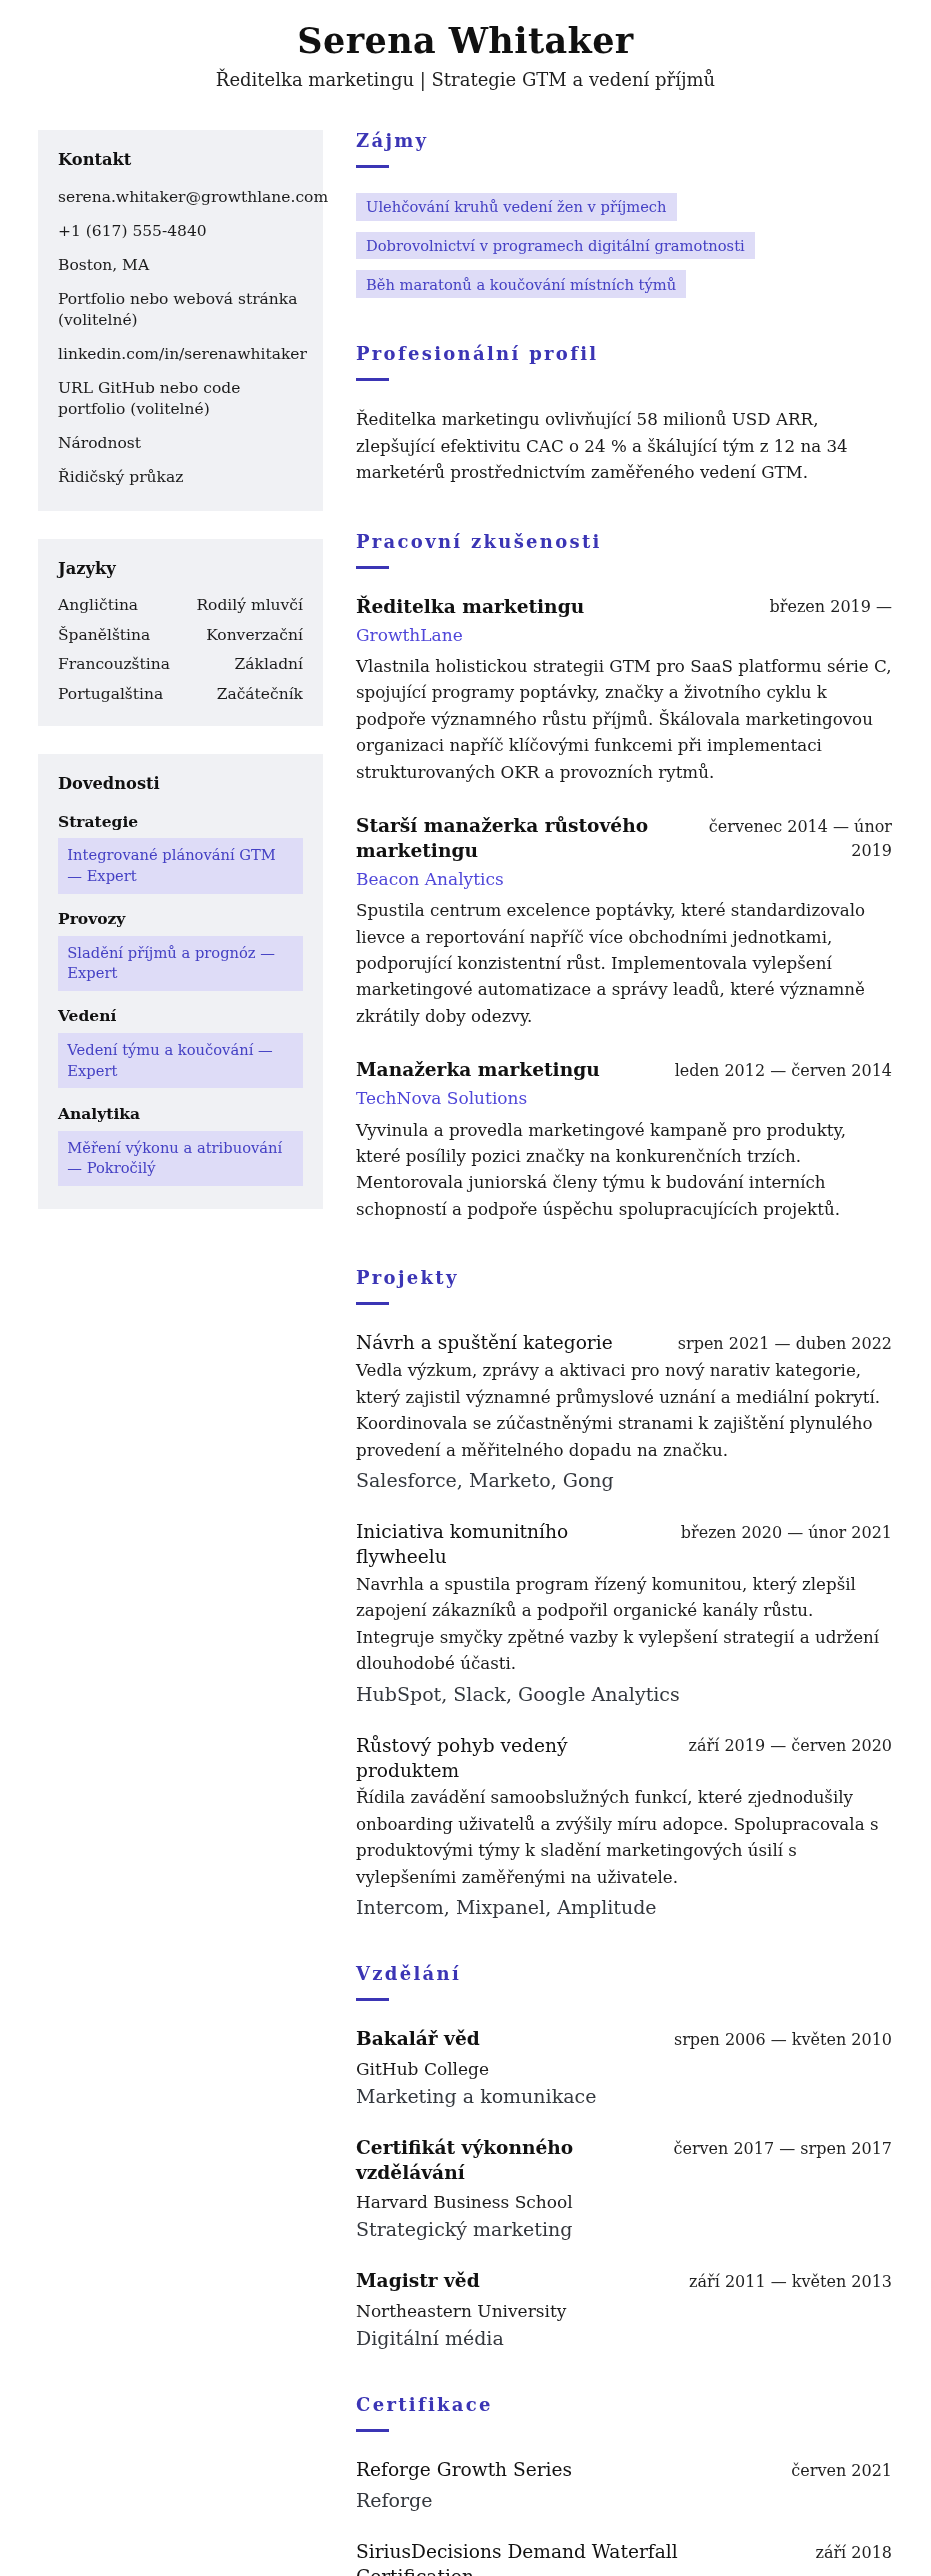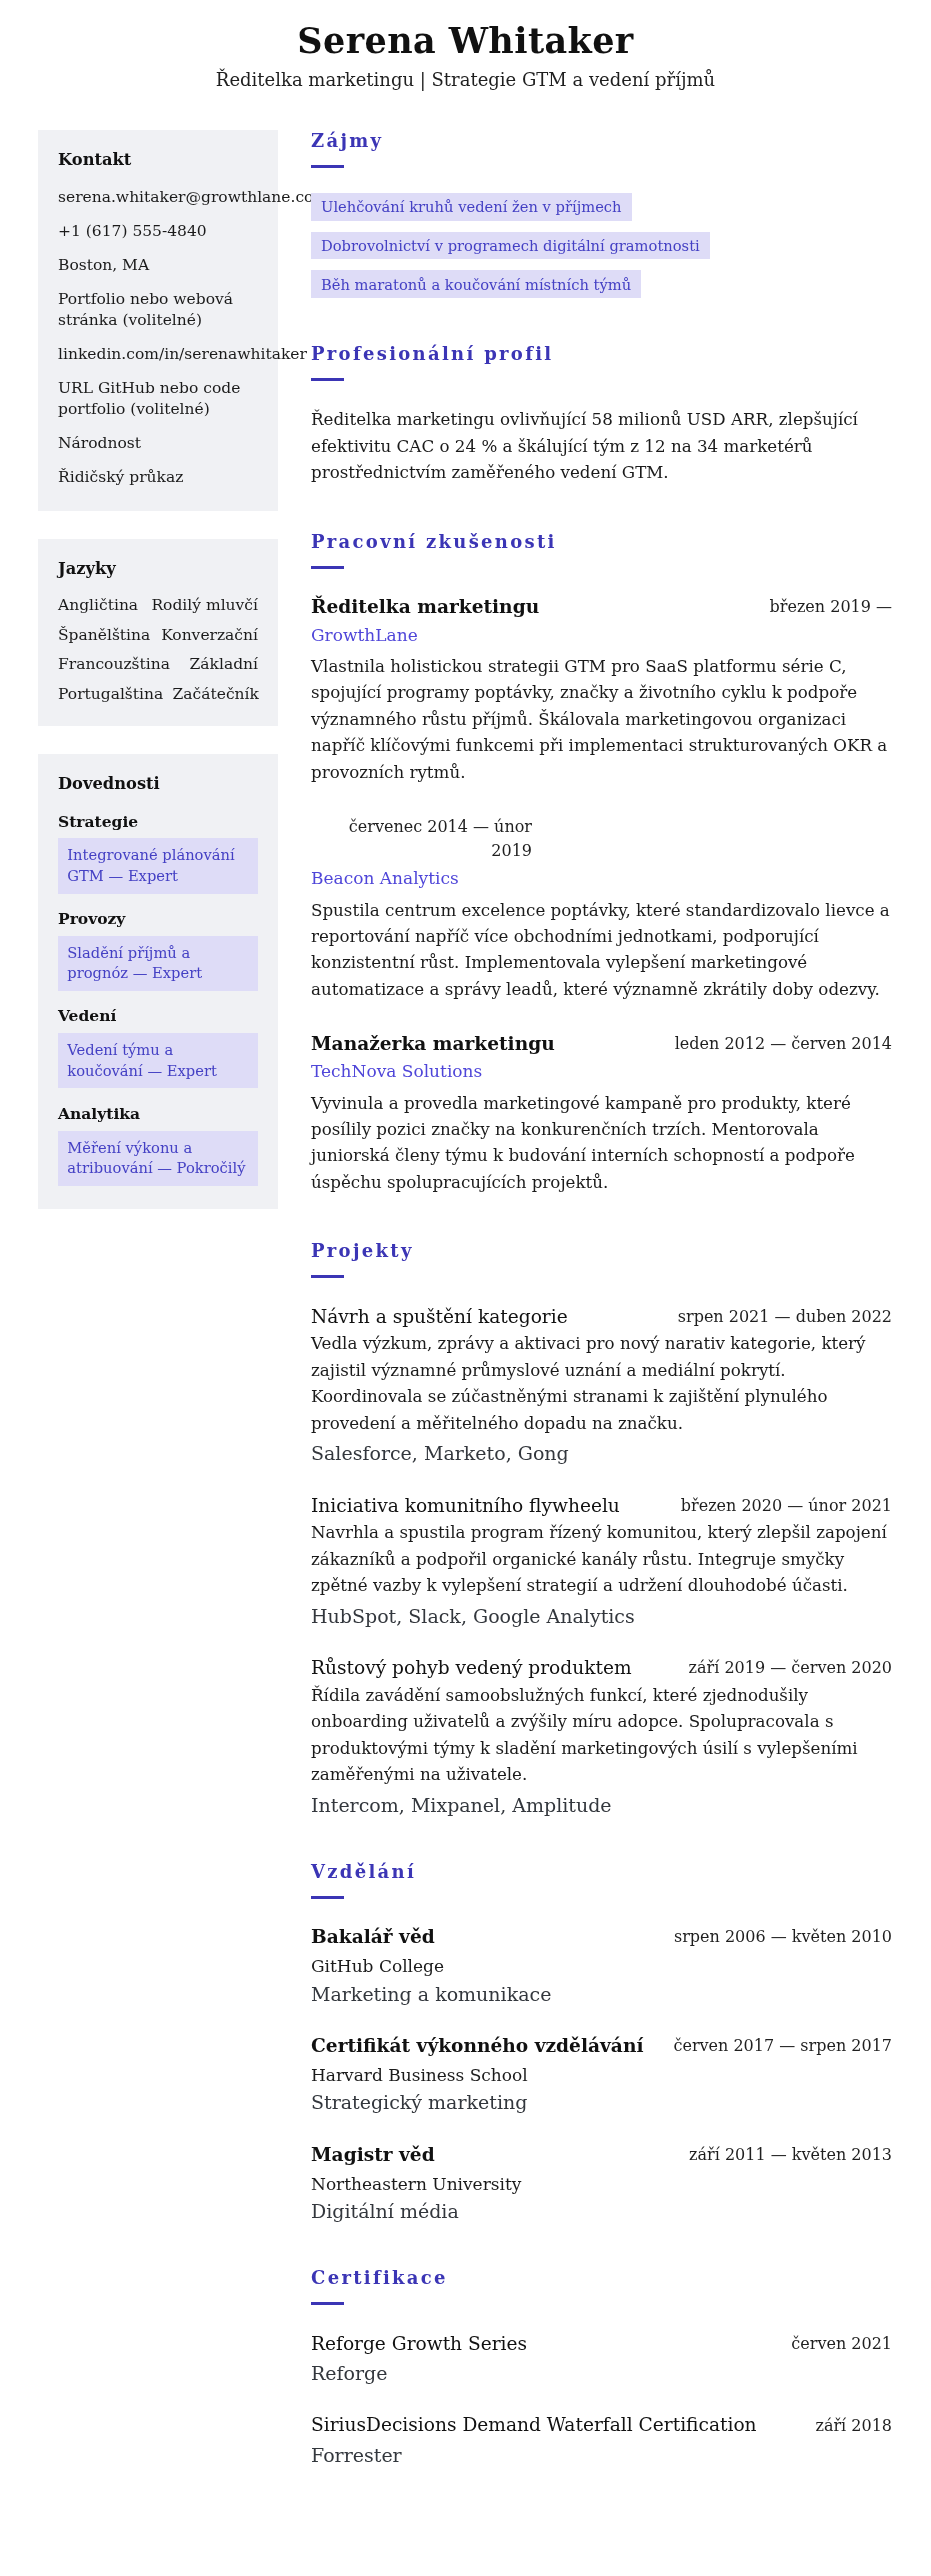--- a/index.html
+++ b/index.html
@@ -11,21 +11,21 @@
   }
   .page { width: 931px; min-height: 2576px; padding-top: 20px; }
 
   
   .header { text-align: center; margin-bottom: 40px; }
   .header h1 { font-size: 35px; font-weight: 700; letter-spacing: 0.4px; color: #111; }
   .header .subtitle { font-size: 18px; margin-top: 7.8px; color: #1f1f1f; }
 
   
   .columns { display: flex; align-items: flex-start; padding: 0 39px 54px 38px; gap: 33px; }
-  .sidebar { width: 240px; flex-shrink: 0; display: flex; flex-direction: column; gap: 28px; }
+  .sidebar { width: 285px; flex-shrink: 0; display: flex; flex-direction: column; gap: 28px; }
   .main { flex: 1; min-width: 0; }
 
   
   .side-box { background: #f0f1f4; padding: 20px 20px 23px 20px; }
   .side-box h3 { font-size: 16.3px; font-weight: 700; margin-bottom: 18.6px; color: #111; }
   .contact-item { font-size: 15.5px; line-height: 1.35; margin-bottom: 13px; }
   .contact-item:last-child { margin-bottom: 0; }
   .contact-email { white-space: nowrap; }
 
   .skill-cat { font-size: 15.5px; font-weight: 700; margin: 15.5px 0 7.8px 0; color: #111; }
@@ -49,21 +49,21 @@
   .tag-line { margin-bottom: 11px; }
   .tag {
     display: inline-block; background: #dedcf7; color: #4440c4;
     font-size: 14.7px; padding: 5.4px 10px;
   }
 
   .body-text { font-size: 16.7px; line-height: 1.58; color: #1b1b1b; }
 
   .entry { margin-bottom: 28px; }
   .entry:last-child { margin-bottom: 0; }
-  .entry-row { display: flex; justify-content: space-between; gap: 22px; align-items: flex-end; }
+  .entry-row { display: flex; justify-content: space-between; gap: 22px; }
   .entry-title { font-size: 18.6px; font-weight: 700; line-height: 1.35; color: #111; }
   .entry-title.regular { font-weight: 400; }
   .entry-dates {
     font-size: 16px; line-height: 1.5; text-align: right;
     max-width: 221px; flex-shrink: 0; color: #1f1f1f; padding-top: 1.6px;
   }
   .company { font-size: 17px; color: #4f46d9; margin: 5.4px 0 8.5px 0; }
   .school  { font-size: 17px; color: #1b1b1b; margin-top: 7px; }
   .small-note { font-size: 19px; color: #33373d; margin-top: 6.2px; }
   .entry .body-text { margin-top: 1.6px; }
@@ -152,20 +152,21 @@
           <div class="entry-row">
             <div class="entry-title">Ředitelka marketingu</div>
             <div class="entry-dates">březen 2019 —</div>
           </div>
           <div class="company">GrowthLane</div>
           <p class="body-text">Vlastnila holistickou strategii GTM pro SaaS platformu série C, spojující programy poptávky, značky a životního cyklu k podpoře významného růstu příjmů. Škálovala marketingovou organizaci napříč klíčovými funkcemi při implementaci strukturovaných OKR a provozních rytmů.</p>
         </div>
 
         <div class="entry">
           <div class="entry-row">
+            <div class="entry-title">Starší manažerka růstového marketingu</div>
             <div class="entry-dates">červenec 2014 — únor 2019</div>
           </div>
           <div class="company">Beacon Analytics</div>
           <p class="body-text">Spustila centrum excelence poptávky, které standardizovalo lievce a reportování napříč více obchodními jednotkami, podporující konzistentní růst. Implementovala vylepšení marketingové automatizace a správy leadů, které významně zkrátily doby odezvy.</p>
         </div>
 
         <div class="entry">
           <div class="entry-row">
             <div class="entry-title">Manažerka marketingu</div>
             <div class="entry-dates">leden 2012 — červen 2014</div>

